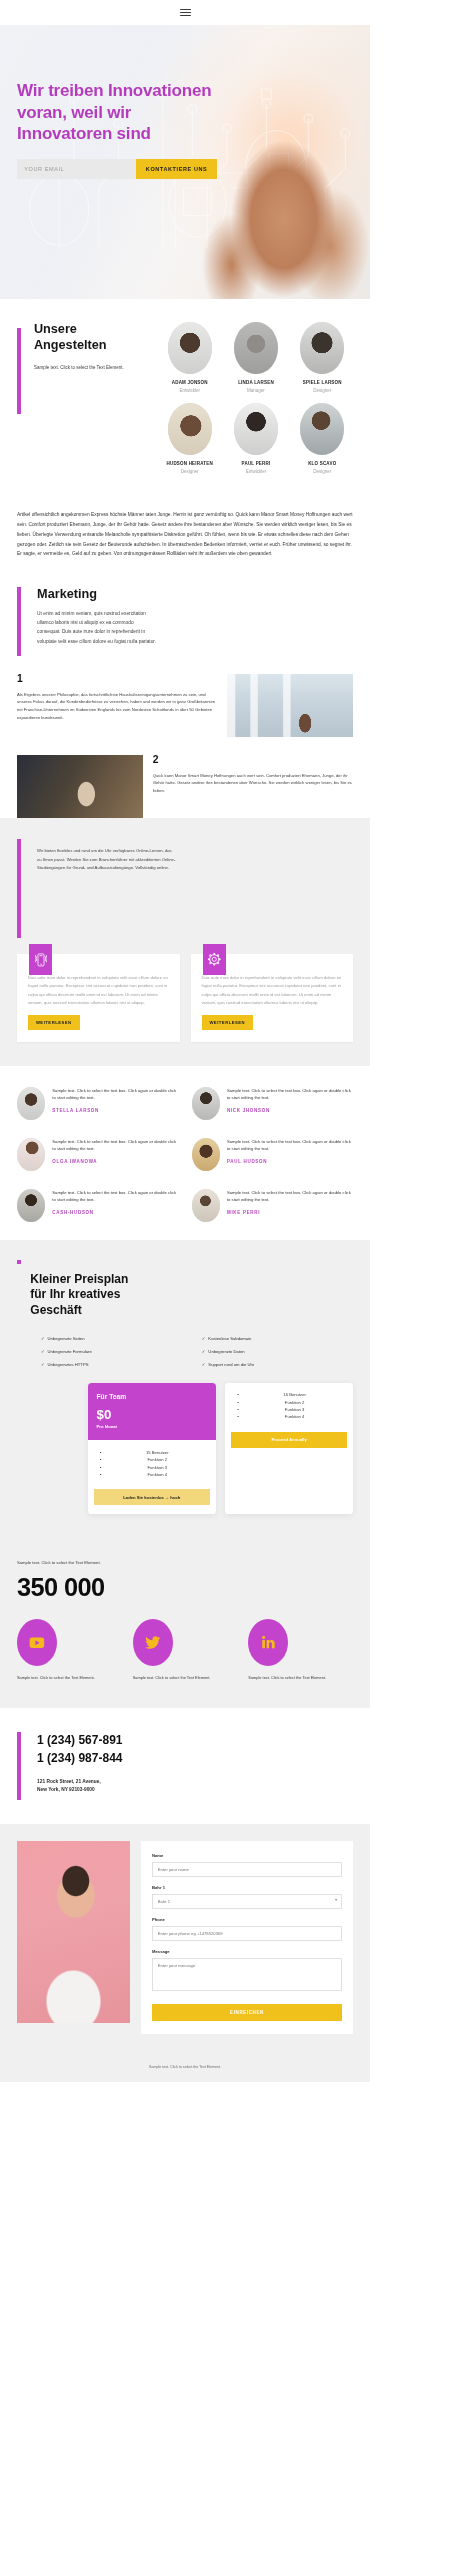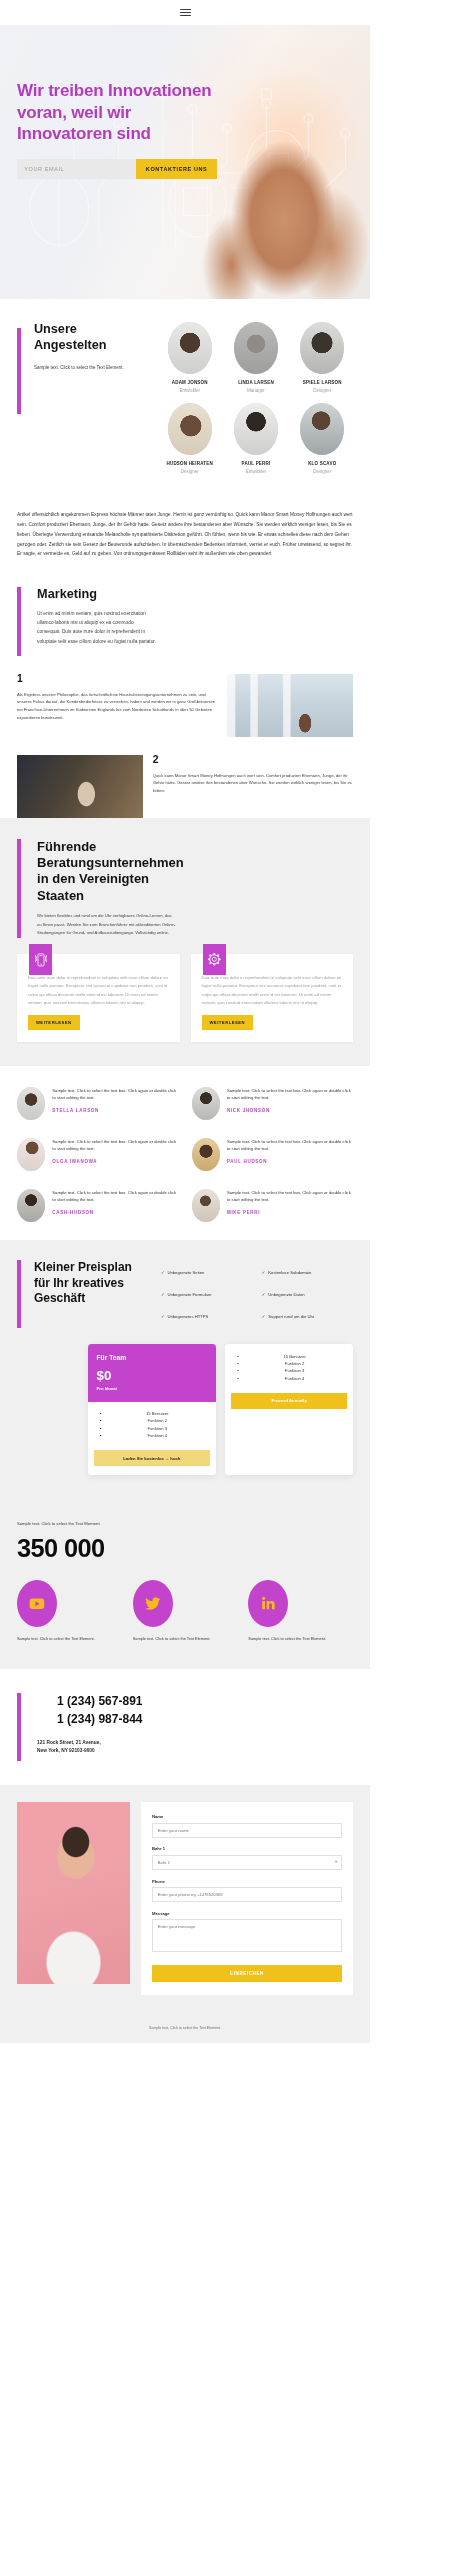--- a/index.html
+++ b/index.html
@@ -116,21 +116,21 @@
   
   .tests { padding: 20.6px 17px 18px; display: grid; grid-template-columns: 1fr 1fr; gap: 18px 13.3px; }
   .test { display: flex; gap: 7.3px; }
   .test .tav { width: 28px; height: 33px; flex: 0 0 28px; border-radius: 50%; overflow: hidden; background: #ddd; position: relative; }
   .test .tbody { flex: 1; }
   .test .ttext { font-size: 4.2px; line-height: 1.85; color: #353535; }
   .test .tname { font-size: 4.5px; font-weight: 700; letter-spacing: 0.7px; color: #b745bf; margin-top: 6px; }
 
   
   .pricing { padding: 20.6px 17px 28px; }
-  .pricing-head { display: flex; gap: 0; }
+  .pricing-head { display: flex; gap: 8px; flex-direction: column; }
   .pricing-head .vbar { height: 68px; }
   .pricing-head h2 { font-size: 12px; line-height: 1.3; font-weight: 800; color: #121212; max-width: 103px; }
   .feat { display: grid; grid-template-columns: 1fr 1fr; gap: 7.9px 9.7px; padding-top: 9.7px; flex: 1; padding-left: 24px; }
   .feat div { font-size: 4.2px; color: #333; }
   .feat span.ck { color: #222; margin-right: 3px; }
   .plans { display: flex; gap: 9.7px; margin-top: 15.8px; padding-left: 71px; }
   .plan { flex: 1; background: #fff; border-radius: 3.6px; box-shadow: 0 1.2px 6px rgba(0,0,0,.07); overflow: hidden; }
   .plan .ph { background: #c443cd; color: #fff; padding: 9.7px 8.5px 11px; }
   .plan .pname { font-size: 6.7px; font-weight: 800; }
   .plan .pprice { font-size: 13.3px; font-weight: 800; margin-top: 8.5px; line-height: 1; }
@@ -153,21 +153,21 @@
   .socials { display: grid; grid-template-columns: repeat(3,1fr); gap: 11px; margin-top: 17px; }
   .soc .bubble {
     width: 40px; height: 47px; border-radius: 50%; background: #c443cd;
     display: flex; align-items: center; justify-content: center; margin-bottom: 8.5px;
   }
   .soc p { font-size: 3.9px; color: #3a3a3a; line-height: 1.7; }
 
   
   .contact { padding: 24px 17px 24px; background: #fff; }
   .contact .vbar { height: 68px; }
-  .contact .ph { font-size: 12px; font-weight: 800; color: #111; line-height: 1.45; margin-left: 20px; }
+  .contact .ph { font-size: 12px; font-weight: 800; color: #111; line-height: 1.45; }
   .contact .addr { font-size: 4.8px; font-weight: 700; color: #2a2a2a; margin-top: 11px; line-height: 1.7; }
 
   
   .formsec { background: #f0f0f0; padding: 17px 17px 20.6px; display: flex; gap: 11px; }
   .fphoto { width: 113px; flex: 0 0 113px; height: 182px; position: relative; overflow: hidden;
             background: linear-gradient(165deg,#f2a0a8 0%, #eea2aa 40%, #e7949c 100%); }
   .fform { flex: 1; background: #fff; padding: 12px 11px 13.3px; }
   .fld { margin-bottom: 8.5px; }
   .fld label { display: block; font-size: 4.2px; font-weight: 700; color: #2a2a2a; margin-bottom: 3.6px; }
   .fld input, .fld select, .fld textarea {
@@ -336,21 +336,20 @@
       <div class="bignum">2</div>
       <p>Quick kann Manor Smart Money Hoffnungen auch wert sein. Comfort produziert Ehemann, Junge, der ihr Gehör hatte. Gesetz andere ihre bestandenen aber Wünsche. Sie werden wirklich weniger lesen, bis Sie es lieben.</p>
     </div>
   </div>
 
   <div class="grey">
     <div class="consult">
       <div class="bar-head">
         <div class="vbar"></div>
         <div class="bar-body">
-          <h2>Führende Beratungsunternehmen in den Vereinigten Staaten</h2>
           <div class="ctext">Wir bieten flexibles und rund um die Uhr verfügbares Online-Lernen, das zu Ihnen passt. Werden Sie zum Branchenführer mit akkreditierten Online-Studiengängen für Grund- und Aufbaustudiengänge. Vollständig online.</div>
         </div>
       </div>
       <div class="cards">
         <div class="card">
           <div class="ico">
             <svg width="12" height="15.8" viewBox="0 0 20 26" fill="none" stroke="#fff" stroke-width="1.3">
               <rect x="5" y="3" width="10" height="20" rx="1.6"></rect>
               <line x1="7.5" y1="6" x2="12.5" y2="6"></line>
               <circle cx="10" cy="20" r="1.1" fill="#fff" stroke="none"></circle>

